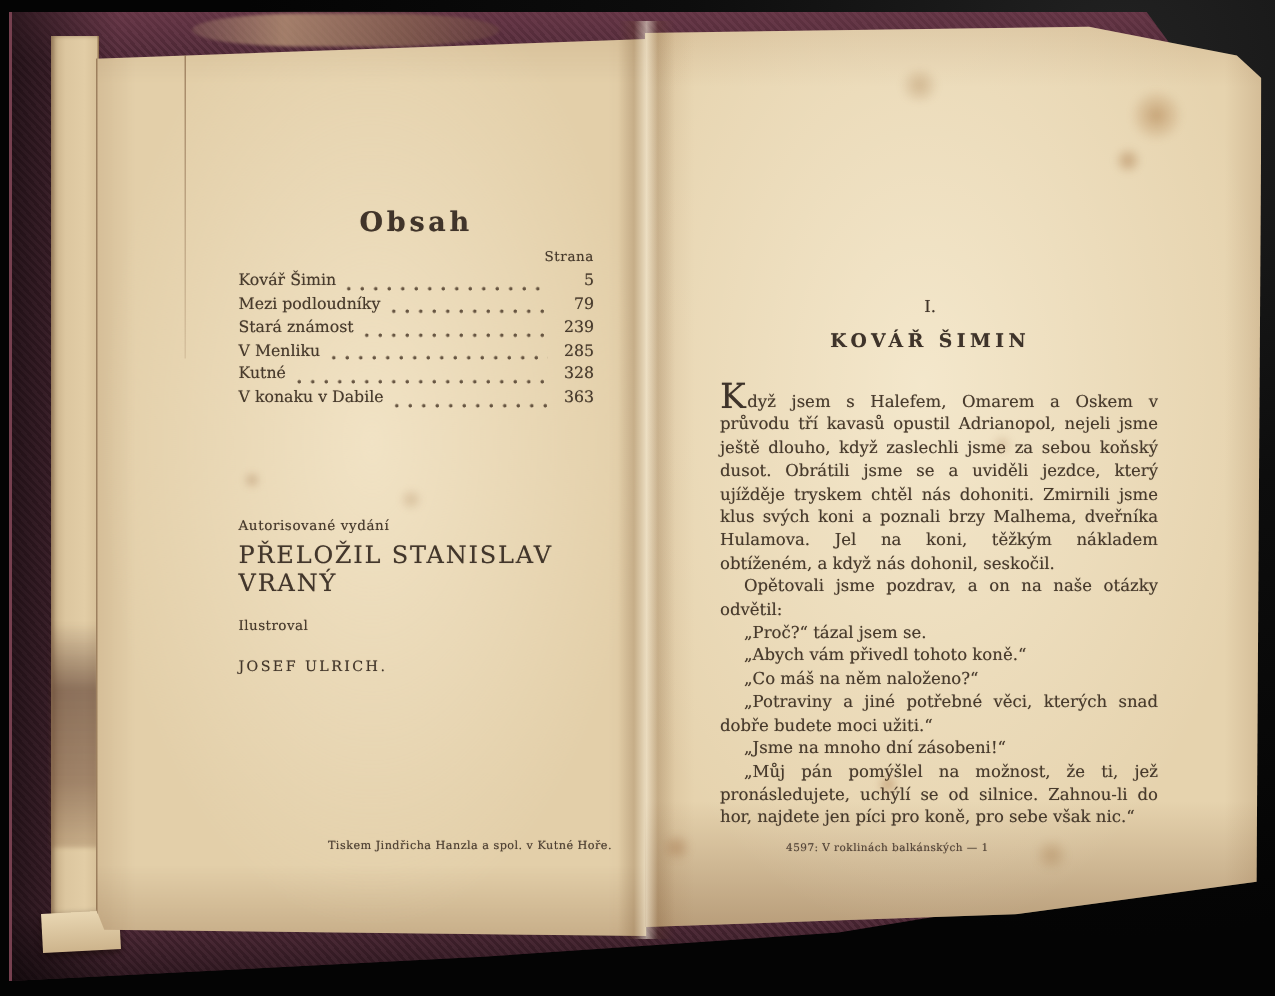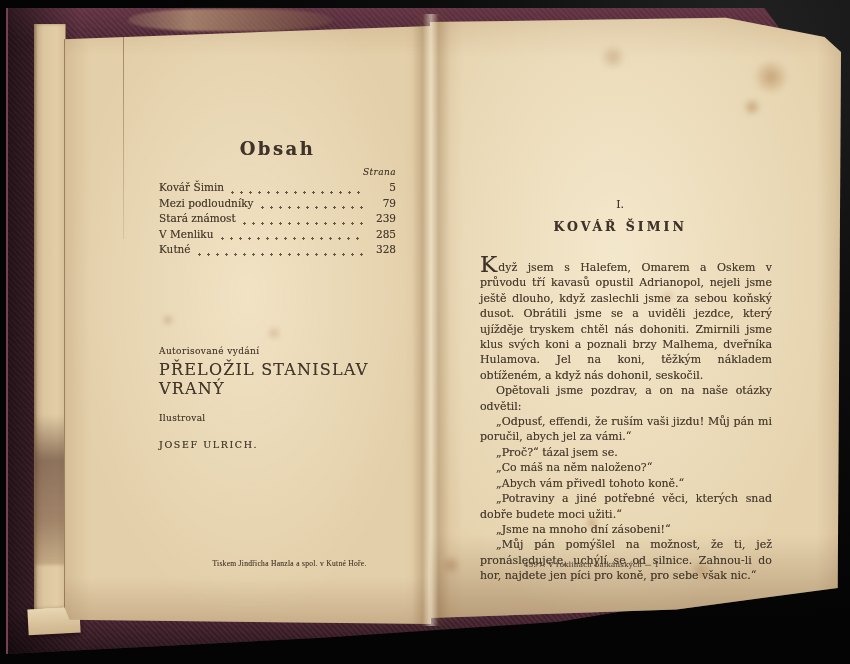--- a/index.html
+++ b/index.html
@@ -66,35 +66,35 @@
   .s6{left:440px;top:556px;width:22px;height:18px;background:radial-gradient(circle, rgba(145,90,45,.35), rgba(145,90,45,0) 70%);}
   .s7{left:200px;top:300px;width:18px;height:14px;background:radial-gradient(circle, rgba(150,100,55,.25), rgba(150,100,55,0) 70%);}
   .s8{left:96px;top:288px;width:14px;height:12px;background:radial-gradient(circle, rgba(140,90,50,.3), rgba(140,90,50,0) 70%);}
   .s9{left:660px;top:290px;width:16px;height:13px;background:radial-gradient(circle, rgba(150,100,55,.25), rgba(150,100,55,0) 70%);}
 
   
   .ink{color:#473a2c;text-shadow:0 0 .5px rgba(70,55,40,.55);}
   .lcol{position:absolute;left:94px;top:0;width:237px;height:100%;}
   .toc-title{position:absolute;top:112px;left:0;width:100%;text-align:center;
         font-size:18px;font-weight:700;letter-spacing:2.5px;color:#40342a;}
-  .strana{position:absolute;top:141px;right:0;font-size:9px;letter-spacing:.4px;font-style:italic;}
+  .strana{position:absolute;top:141px;right:0;font-size:9px;letter-spacing:.4px;}
   .toc{position:absolute;top:155px;left:0;width:100%;}
   .toc-row{display:flex;align-items:baseline;height:15.6px;font-size:10.5px;}
   .toc-row .t{white-space:nowrap;}
   .leader{flex:1;align-self:flex-end;height:3px;margin:0 5px 3px 7px;
         background-image:radial-gradient(circle at 1.5px 1.5px, rgba(80,62,45,.85) 1px, rgba(0,0,0,0) 1.4px);
         background-size:9px 3px;background-repeat:repeat-x;}
   .toc-row .p{width:26px;text-align:right;}
   .credits{position:absolute;top:320px;left:0;width:100%;text-align:left;}
   .cred1{font-size:9px;letter-spacing:.4px;}
   .cred2{margin-top:4px;font-size:16px;letter-spacing:1.2px;color:#42362b;}
   .cred3{margin-top:15px;font-size:9px;letter-spacing:.3px;}
   .cred4{margin-top:16px;font-size:9.5px;letter-spacing:1.6px;color:#42362b;}
-  .imprint{position:absolute;top:533px;left:12px;width:100%;text-align:center;font-size:7.5px;
-        letter-spacing:.3px;color:#4e4033;font-family:Liberation Serif, serif;}
+  .imprint{position:absolute;top:533px;left:12px;width:100%;text-align:right;font-size:7.5px;
+        letter-spacing:.3px;color:#4e4033;}
 
   
   .rcol{position:absolute;left:50px;top:0;width:292px;height:100%;}
   .chapnum{position:absolute;top:182px;left:0;width:96%;text-align:center;font-size:11px;color:#42362b;}
   .chaptitle{position:absolute;top:203px;left:0;width:96%;text-align:center;
         font-size:12.5px;font-weight:600;letter-spacing:3px;color:#3e332a;}
   .bodytext{position:absolute;top:244px;left:0;width:292px;font-size:11px;line-height:15.4px;
         text-align:justify;}
   .bodytext p{margin:0;}
   .bodytext p.ind{text-indent:16px;}
@@ -137,20 +137,25 @@
         <div class="toc-row">
           <span class="t">V Menliku</span>
           <span class="leader"></span>
           <span class="p">285</span>
         </div>
         <div class="toc-row">
           <span class="t">Kutné</span>
           <span class="leader"></span>
           <span class="p">328</span>
         </div>
+        <div class="toc-row">
+          <span class="t">V konaku v Dabile</span>
+          <span class="leader"></span>
+          <span class="p">363</span>
+        </div>
       </div>
 
       <div class="credits">
         <div class="cred1">Autorisované vydání</div>
         <div class="cred2">PŘELOŽIL STANISLAV VRANÝ</div>
         <div class="cred3">Ilustroval</div>
         <div class="cred4">JOSEF ULRICH.</div>
       </div>
 
       <div class="imprint">Tiskem Jindřicha Hanzla a spol. v Kutné Hoře.</div>
@@ -160,24 +165,23 @@
   </div>
 
   <div class="page right ink">
     <div class="rcol">
       <div class="chapnum">I.</div>
       <div class="chaptitle">KOVÁŘ ŠIMIN</div>
 
       <div class="bodytext">
         <p><span class="initial">K</span><span>dyž jsem s Halefem, Omarem a Oskem v průvodu tří kavasů opustil Adrianopol, nejeli jsme ještě dlouho, když zaslechli jsme za sebou koňský dusot. Obrátili jsme se a uviděli jezdce, který ujížděje tryskem chtěl nás dohoniti. Zmirnili jsme klus svých koni a poznali brzy Malhema, dveřníka Hulamova. Jel na koni, těžkým nákladem obtíženém, a když nás dohonil, seskočil.</span></p>
         <p class="ind">Opětovali jsme pozdrav, a on na naše otázky odvětil:</p>
-        <p class="ind">„Odpusť, effendi, že ruším vaši jizdu! Můj pán mi poručil, abych jel za vámi.“</p>
         <p class="ind">„Proč?“ tázal jsem se.</p>
+        <p class="ind">„Abych vám přivedl tohoto koně.“</p>
         <p class="ind">„Co máš na něm naloženo?“</p>
-        <p class="ind">„Abych vám přivedl tohoto koně.“</p>
         <p class="ind">„Potraviny a jiné potřebné věci, kterých snad dobře budete moci užiti.“</p>
         <p class="ind">„Jsme na mnoho dní zásobeni!“</p>
         <p class="ind">„Můj pán pomýšlel na možnost, že ti, jež pronásledujete, uchýlí se od silnice. Zahnou-li do hor, najdete jen píci pro koně, pro sebe však nic.“</p>
       </div>
 
       <div class="sig">4597: V roklinách balkánských — 1</div>
     </div>
   </div>
 
   <div class="gutter"></div>

